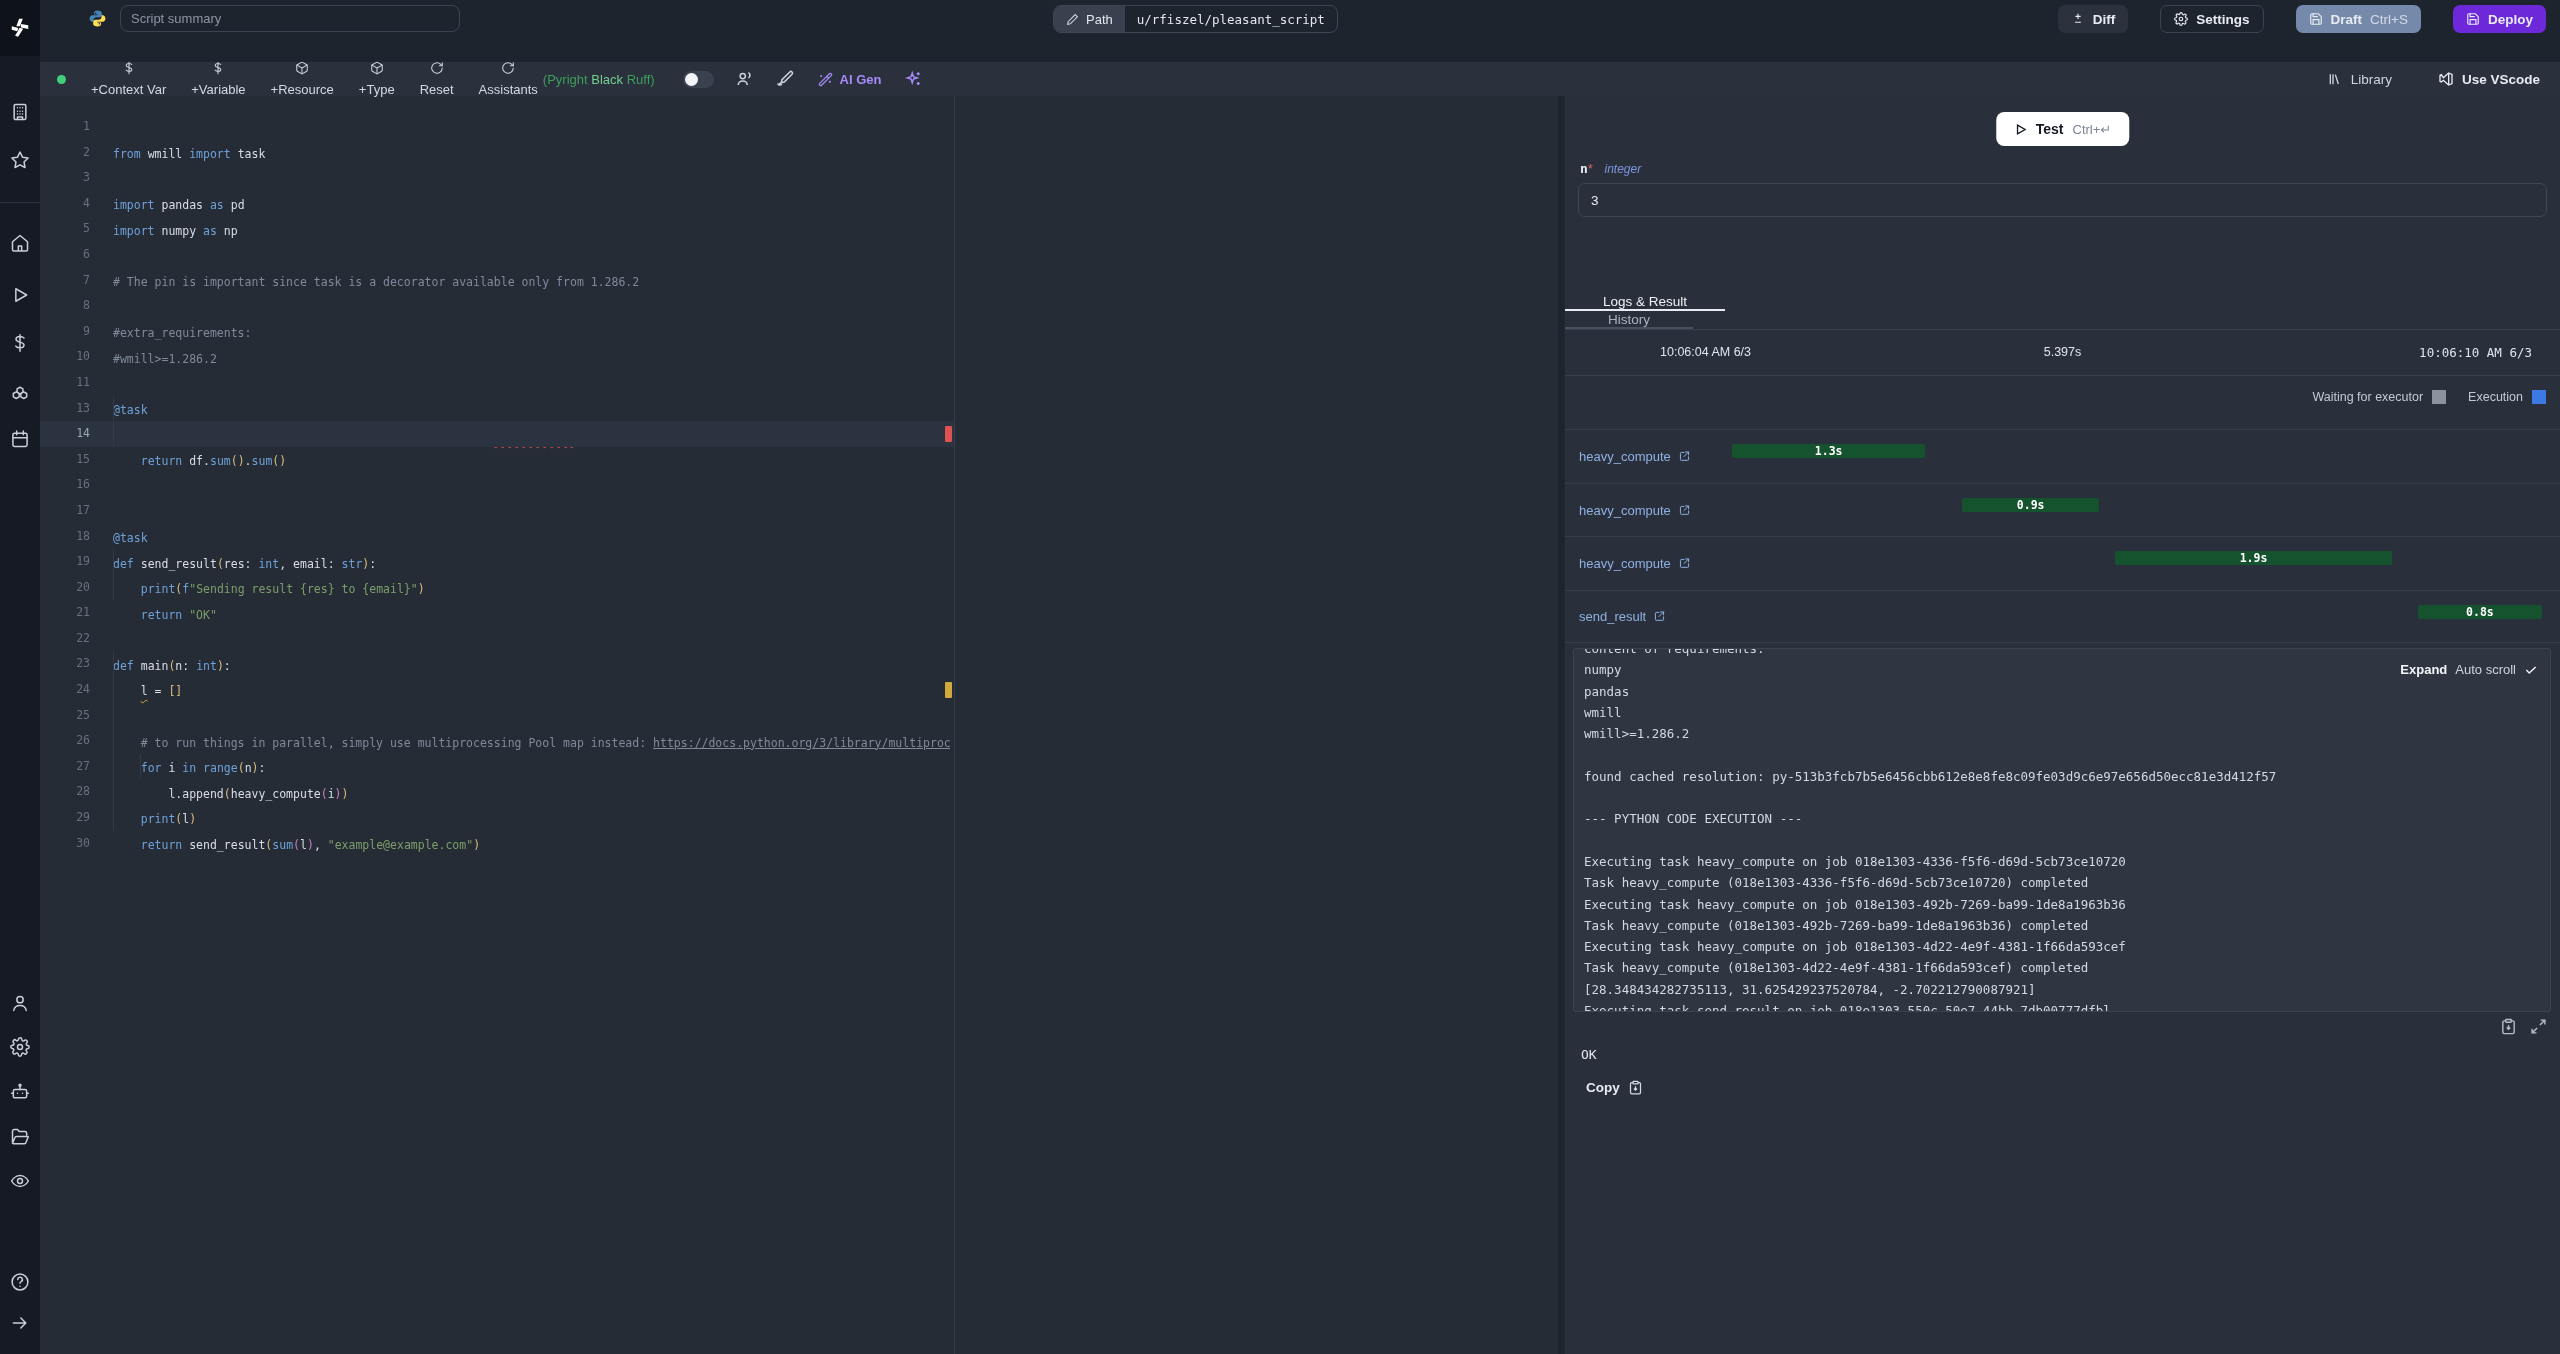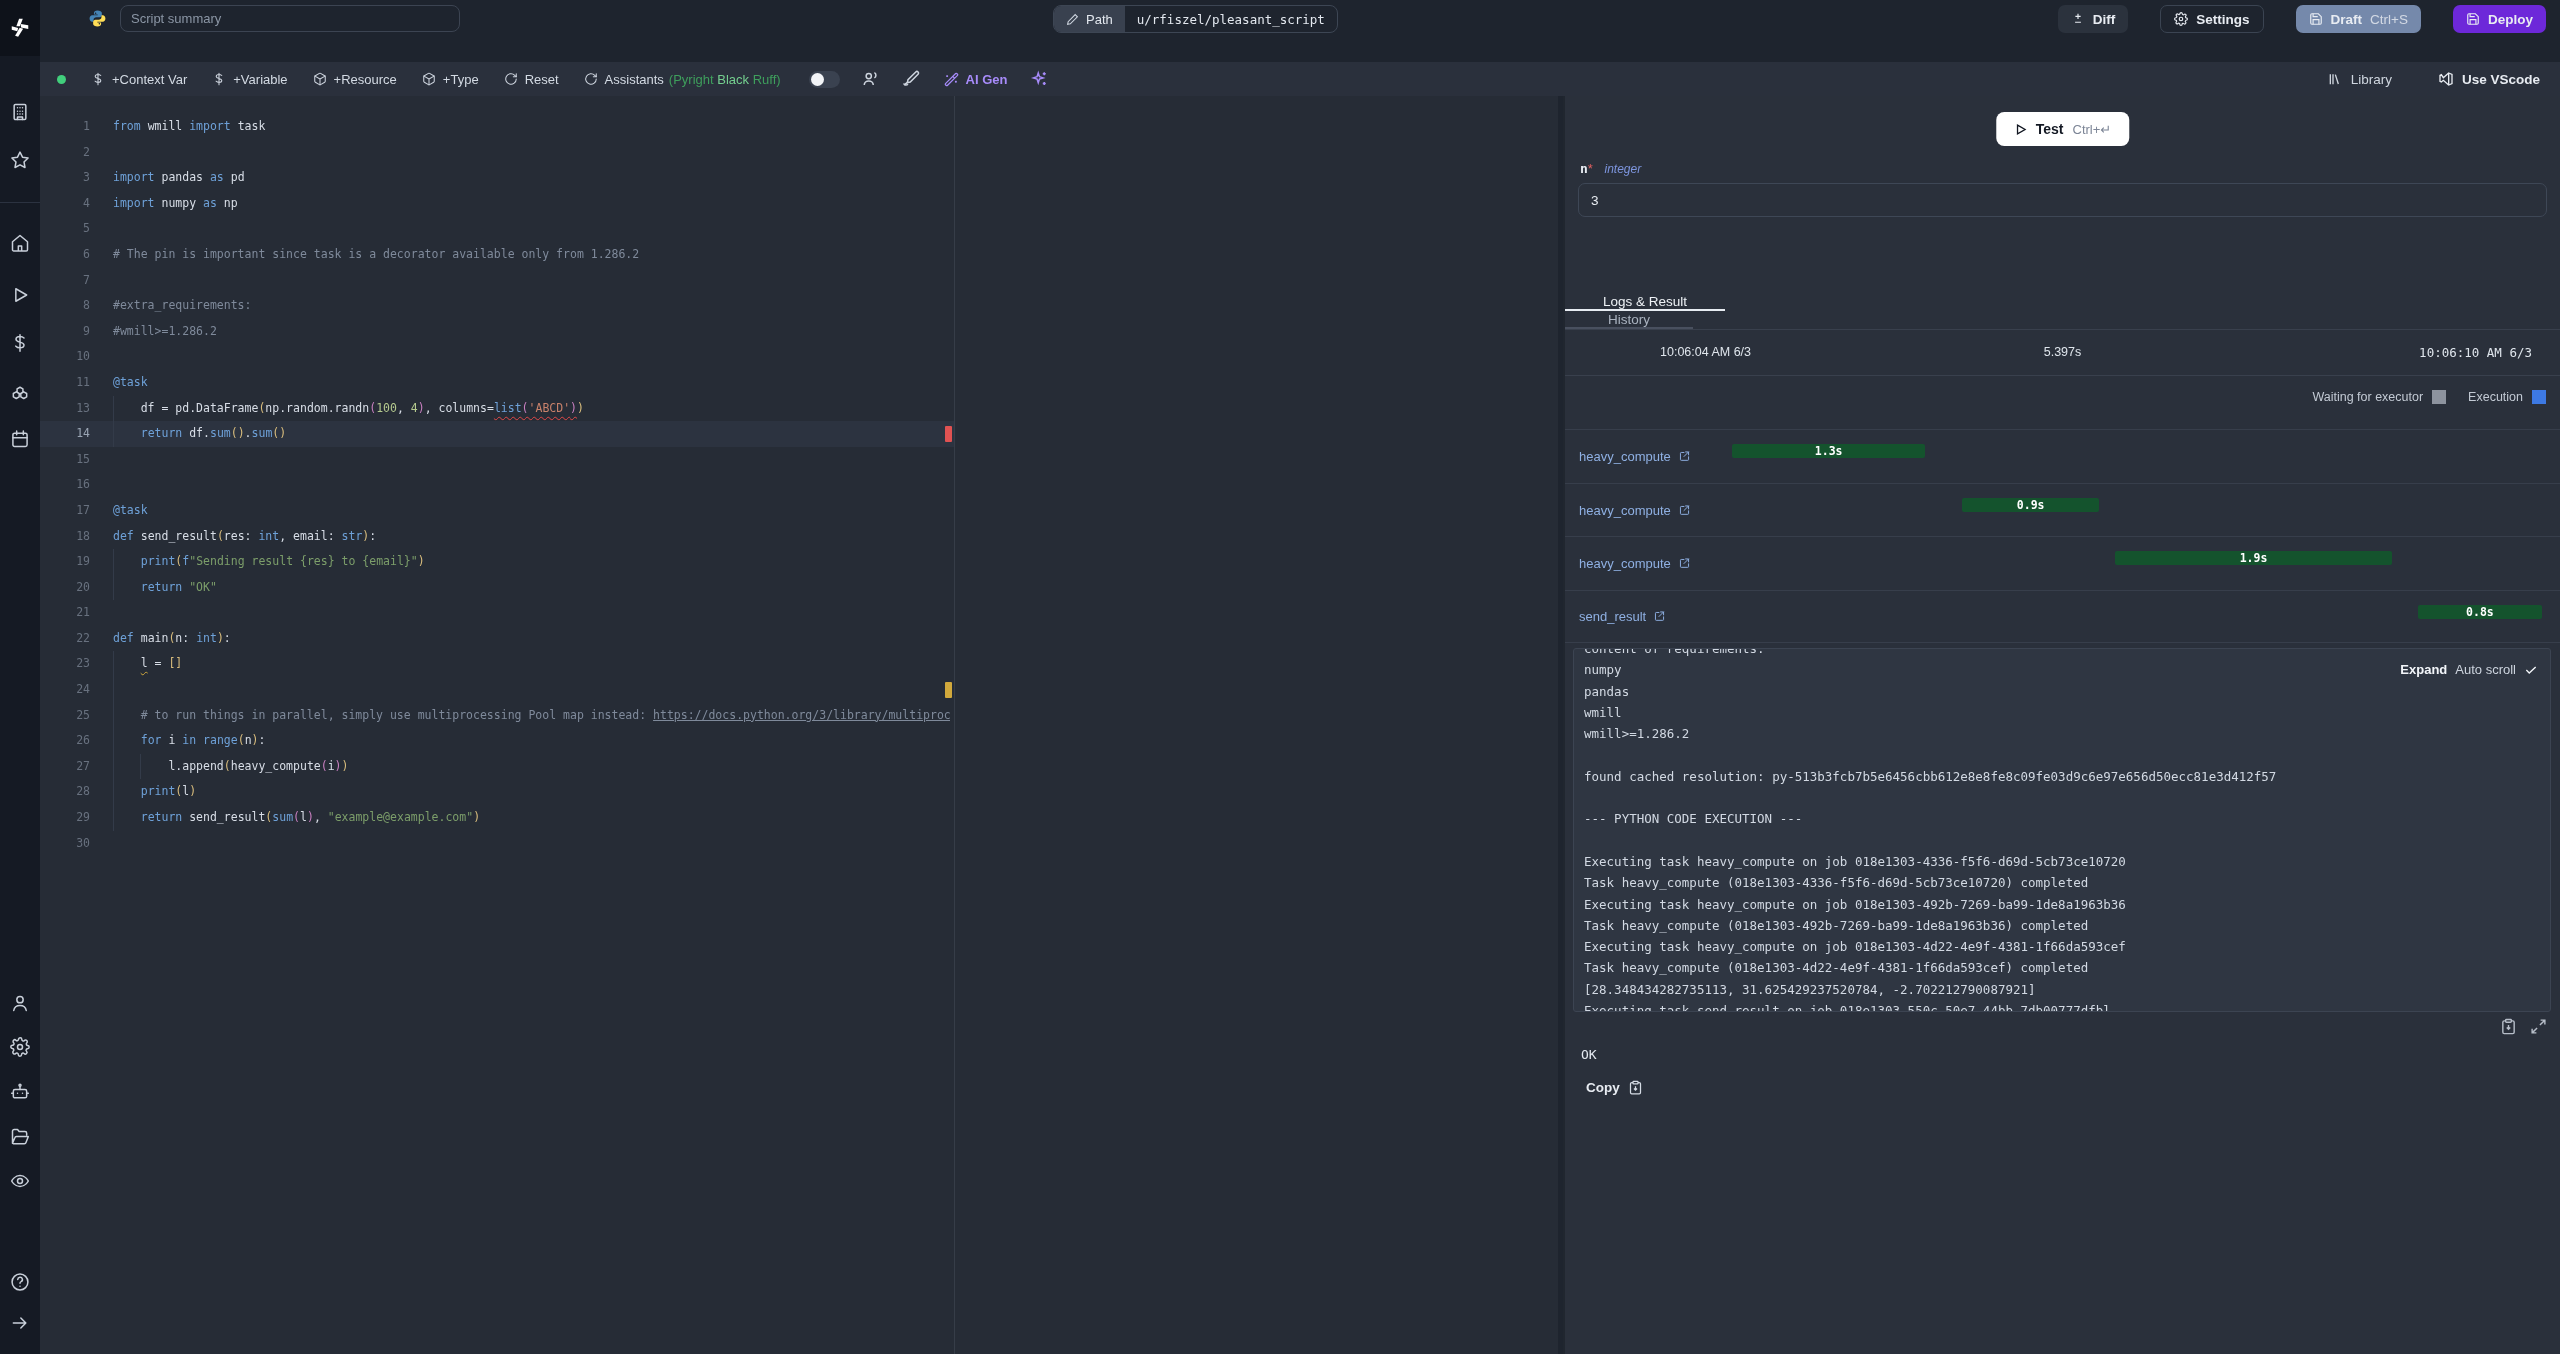--- a/index.html
+++ b/index.html
@@ -27,21 +27,21 @@
   .btn svg { width:14px; height:14px; }
   .btn-diff { background:#2b323d; }
   .btn-settings { border:1px solid #3b4452; }
   .btn-draft { background:#7589ab; }
   .btn-draft .short { font-weight:400; color:rgba(255,255,255,.68); }
   .btn-deploy { background:#6d28d9; }
 
   
   .toolbar { position:absolute; left:40px; top:62px; right:0; height:34px; background:#2a303c; display:flex; align-items:center; z-index:20; }
   .dot { width:9px; height:9px; border-radius:50%; background:#41cf7c; margin-left:17px; }
-  .tool-item { display:flex; align-items:center; gap:7px; margin-left:25px; font-size:13px; color:#d3dae3; cursor:pointer; white-space:nowrap; }
+  .tool-item { display:flex; align-items:center; gap:7px; margin-left:25px; font-size:13px; color:#d3dae3; cursor:pointer; white-space:nowrap;flex-direction:column; }
   .tool-item svg { width:14px; height:14px; color:#cdd4de; }
   .assist-colored { font-size:13px; margin-left:5px; }
   .toggle { margin-left:28px; width:31px; height:17px; border-radius:9px; background:#3a4250; position:relative; cursor:pointer; }
   .toggle .knob { position:absolute; left:2px; top:2px; width:13px; height:13px; border-radius:50%; background:#f2f4f7; }
   .icon-btn { margin-left:22px; width:18px; height:18px; color:#cdd4de; cursor:pointer; }
   .icon-btn svg { width:18px; height:18px; }
   .ai-gen { display:flex; align-items:center; gap:7px; margin-left:24px; color:#a78bfa; font-size:13px; font-weight:600; cursor:pointer; }
   .ai-gen svg { width:15px; height:15px; }
   .sparkle-btn { color:#a78bfa; }
   .toolbar-right { position:absolute; right:20px; display:flex; align-items:center; gap:46px; }
@@ -50,21 +50,21 @@
   .tr-vscode { font-weight:700; color:#e8ecf2; }
 
   
   .content { position:absolute; left:40px; top:96px; right:0; bottom:0; }
   .editor-pane { position:absolute; left:0; top:0; width:1518px; height:100%; background:#262c36; }
   .monaco { position:absolute; left:0; top:0; width:915px; height:100%; padding-top:18px; overflow:hidden; border-right:1px solid rgba(125,136,156,.18); }
   .crow { position:relative; height:25.6px; line-height:25.6px; white-space:pre; font-family:"DejaVu Sans Mono",monospace; font-size:11.5px; }
   .crow.cur { background:#2c3340; }
   .ln { position:absolute; left:0; width:50px; text-align:right; color:#68717f; }
   .cur .ln { color:#9aa5b4; }
-  .ctext { position:absolute; left:73px; right:4px; overflow:hidden; color:#d8dee7; }
+  .ctext { position:absolute; left:73px; right:4px; overflow:hidden; color:#d8dee7;margin-top:28px; }
   .guide { position:absolute; top:0; bottom:0; width:1px; background:#333b49; }
   .kw  { color:#6ea1d8; }
   .pl  { color:#d8dee7; }
   .com { color:#7f8a9b; }
   .str { color:#7c9e6a; }
   .num { color:#b4c98e; }
   .p1  { color:#d9bd7d; }
   .p2  { color:#c87fc0; }
   .st2 { color:#c9826b; }
   .sq  { text-decoration:underline wavy #e04848 1px; text-underline-offset:4px; }

